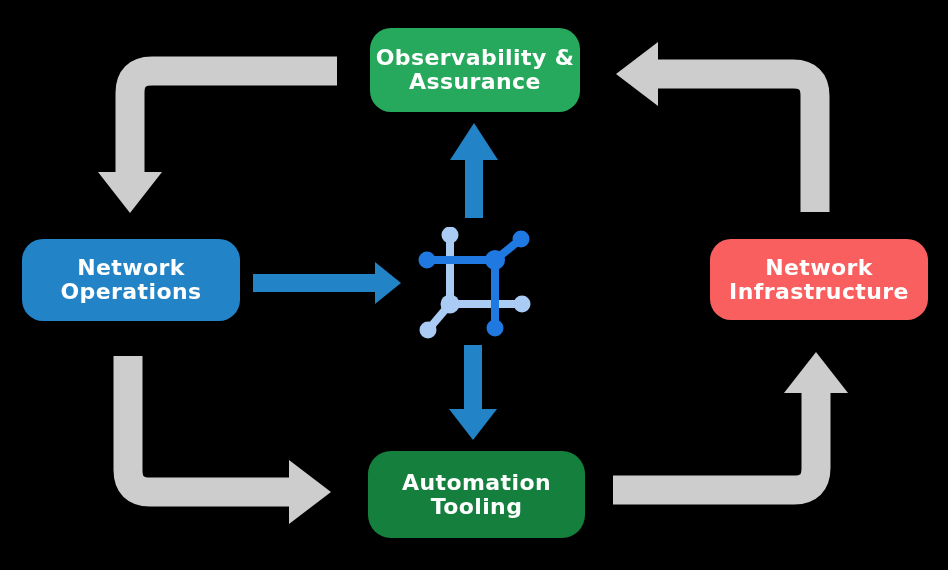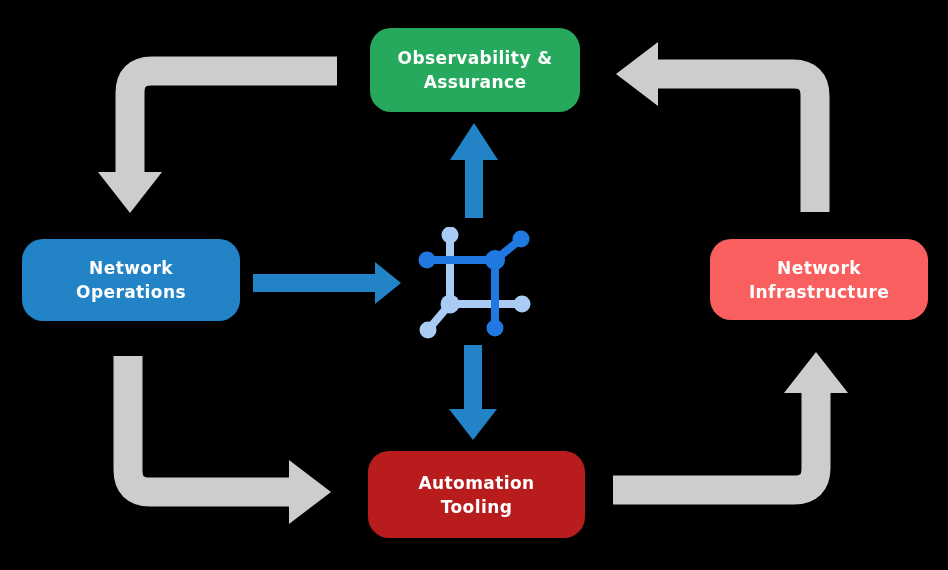--- a/index.html
+++ b/index.html
@@ -22,21 +22,21 @@
   .node {
     position: absolute;
     border-radius: 21px;
     display: flex;
     align-items: center;
     justify-content: center;
     text-align: center;
   }
   .node .label {
     color: #ffffff;
-    font-size: 17px;
+    font-size: 22px;
     line-height: 24px;
     font-weight: 600;
     letter-spacing: 0.4px;
     white-space: pre-line;
   }
   .node-observability { left: 370px; top: 28px;  width: 210px; height: 84px; }
   .node-operations    { left: 22px;  top: 239px; width: 218px; height: 82px; }
   .node-infrastructure{ left: 710px; top: 239px; width: 218px; height: 81px; }
   .node-automation    { left: 368px; top: 451px; width: 217px; height: 87px; }
   .center-icon {
@@ -91,21 +91,21 @@
   <div class="node node-operations" style="background-color: rgb(34, 131, 198);">
     <span class="label">Network
 Operations</span>
   </div>
 
   <div class="node node-infrastructure" style="background-color: rgb(250, 95, 95);">
     <span class="label">Network
 Infrastructure</span>
   </div>
 
-  <div class="node node-automation" style="background-color: #b91c1c;">
+  <div class="node node-automation" style="background-color: #15803d; border-radius: 23px;">
     <span class="label">Automation
 Tooling</span>
   </div>
 
   <svg class="center-icon" viewBox="0 0 114 114" xmlns="http://www.w3.org/2000/svg">
 
     <g>
       <path d="M 32 8 V 77 H 77" fill="none" stroke-width="8" stroke="#A9CBF4"></path>
       <path d="M 32 77 L 10 103" fill="none" stroke-width="8" stroke="#A9CBF4"></path>
       <path d="M 77 77 H 104" fill="none" stroke-width="8" stroke="#A9CBF4"></path>

